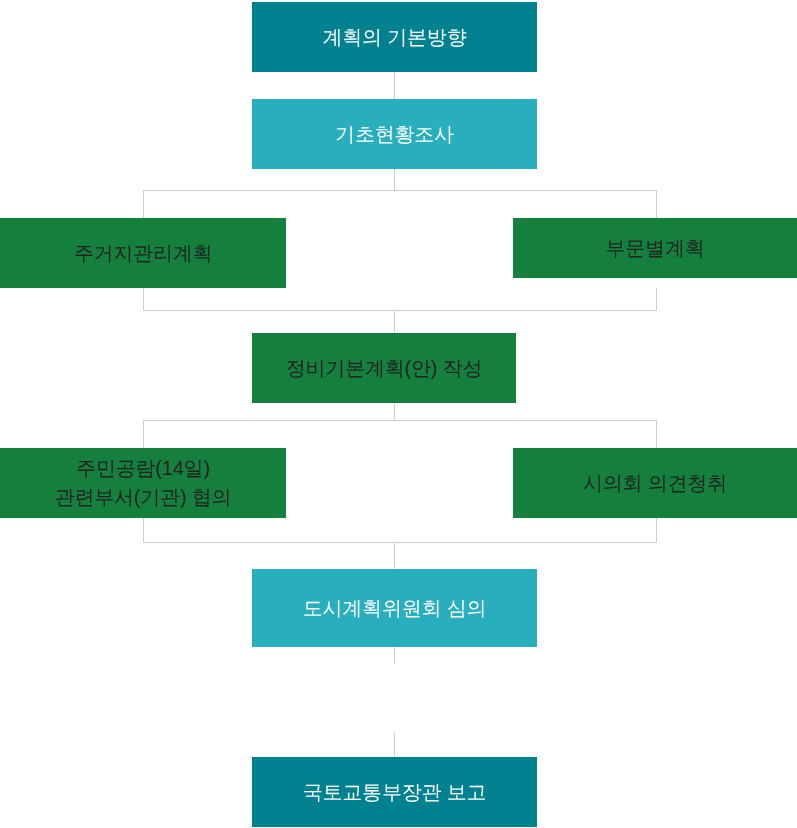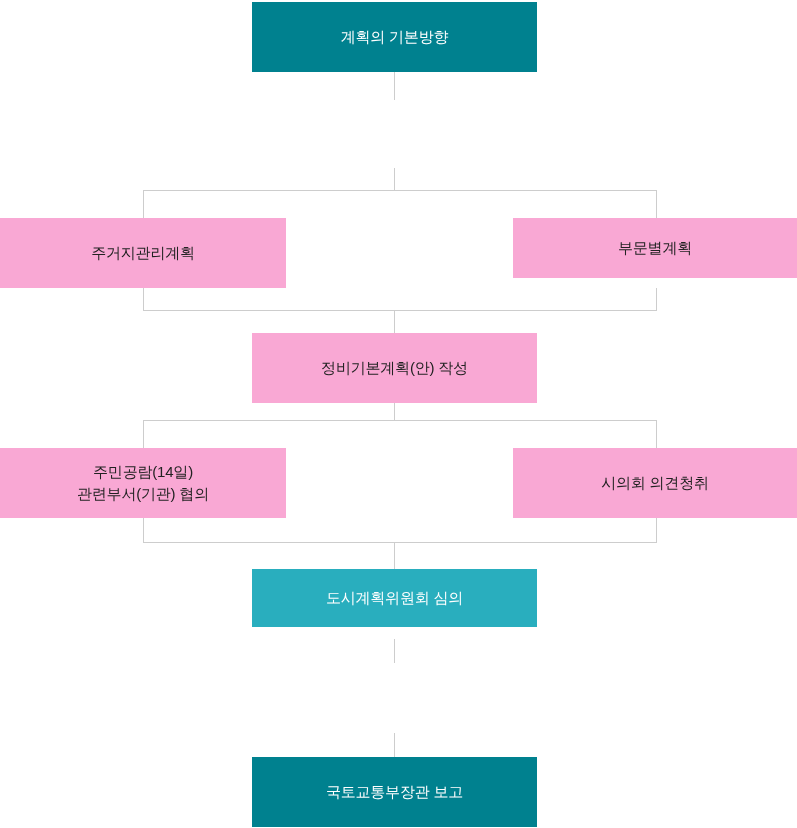--- a/index.html
+++ b/index.html
@@ -16,27 +16,27 @@
     overflow: hidden;
     background: #ffffff;
   }
   .node {
     position: absolute;
     display: flex;
     align-items: center;
     justify-content: center;
     text-align: center;
     line-height: 1.45;
-    font-size: 15px;
+    font-size: 20px;
     letter-spacing: -0.2px;
     z-index: 2;
   }
   .node-dark   { background: #00818f; color: #ffffff; }
   .node-mid    { background: #29aebe; color: #ffffff; }
-  .node-light  { background: #f9a8d4; color: #222222; }
+  .node-light  { background: #15803d; color: #222222; }
 
   .node-label { display: block; white-space: pre-line; }
 
   .connector {
     position: absolute;
     background: #cdcdcd;
     z-index: 1;
   }
   .v-line { width: 1px; }
   .h-line { height: 1px; }
@@ -68,43 +68,46 @@
   <div class="connector h-line" style="left:143px; top:542px; width:514px;"></div>
   <div class="connector v-line" style="left:394px; top:542px; height:28px;"></div>
 
   <div class="connector v-line" style="left:394px; top:639px; height:24px;"></div>
   <div class="connector v-line" style="left:394px; top:733px; height:24px;"></div>
 
   <div class="node node-dark" style="left:252px; top:2px; width:285px; height:70px;">
     <span class="node-label">계획의 기본방향</span>
   </div>
 
+  <div class="node node-mid" style="left:252px; top:99px; width:285px; height:70px;">
+    <span class="node-label">기초현황조사</span>
+  </div>
 
   <div class="node node-light" style="left:0px; top:218px; width:286px; height:70px;">
     <span class="node-label">주거지관리계획</span>
   </div>
 
   <div class="node node-light" style="left:513px; top:218px; width:284px; height:60px;">
     <span class="node-label">부문별계획</span>
   </div>
 
-  <div class="node node-light" style="left:252px; top:333px; width:285px; height:70px;">
+  <div class="node node-light" style="left:252px; top:333px; width:264px; height:70px;">
     <span class="node-label">정비기본계획(안) 작성</span>
   </div>
 
   <div class="node node-light" style="left:0px; top:448px; width:286px; height:70px;justify-content:center;">
     <span class="node-label">주민공람(14일)
 관련부서(기관) 협의</span>
   </div>
 
   <div class="node node-light" style="left:513px; top:448px; width:284px; height:70px;">
     <span class="node-label">시의회 의견청취</span>
   </div>
 
-  <div class="node node-mid" style="left:252px; top:569px; width:285px; height:58px;">
+  <div class="node node-mid" style="left:252px; top:569px; width:285px; height:78px;">
     <span class="node-label">도시계획위원회 심의</span>
   </div>
 
 
   <div class="node node-dark" style="left:252px; top:757px; width:285px; height:70px;">
     <span class="node-label">국토교통부장관 보고</span>
   </div>
 
 </div>
 

